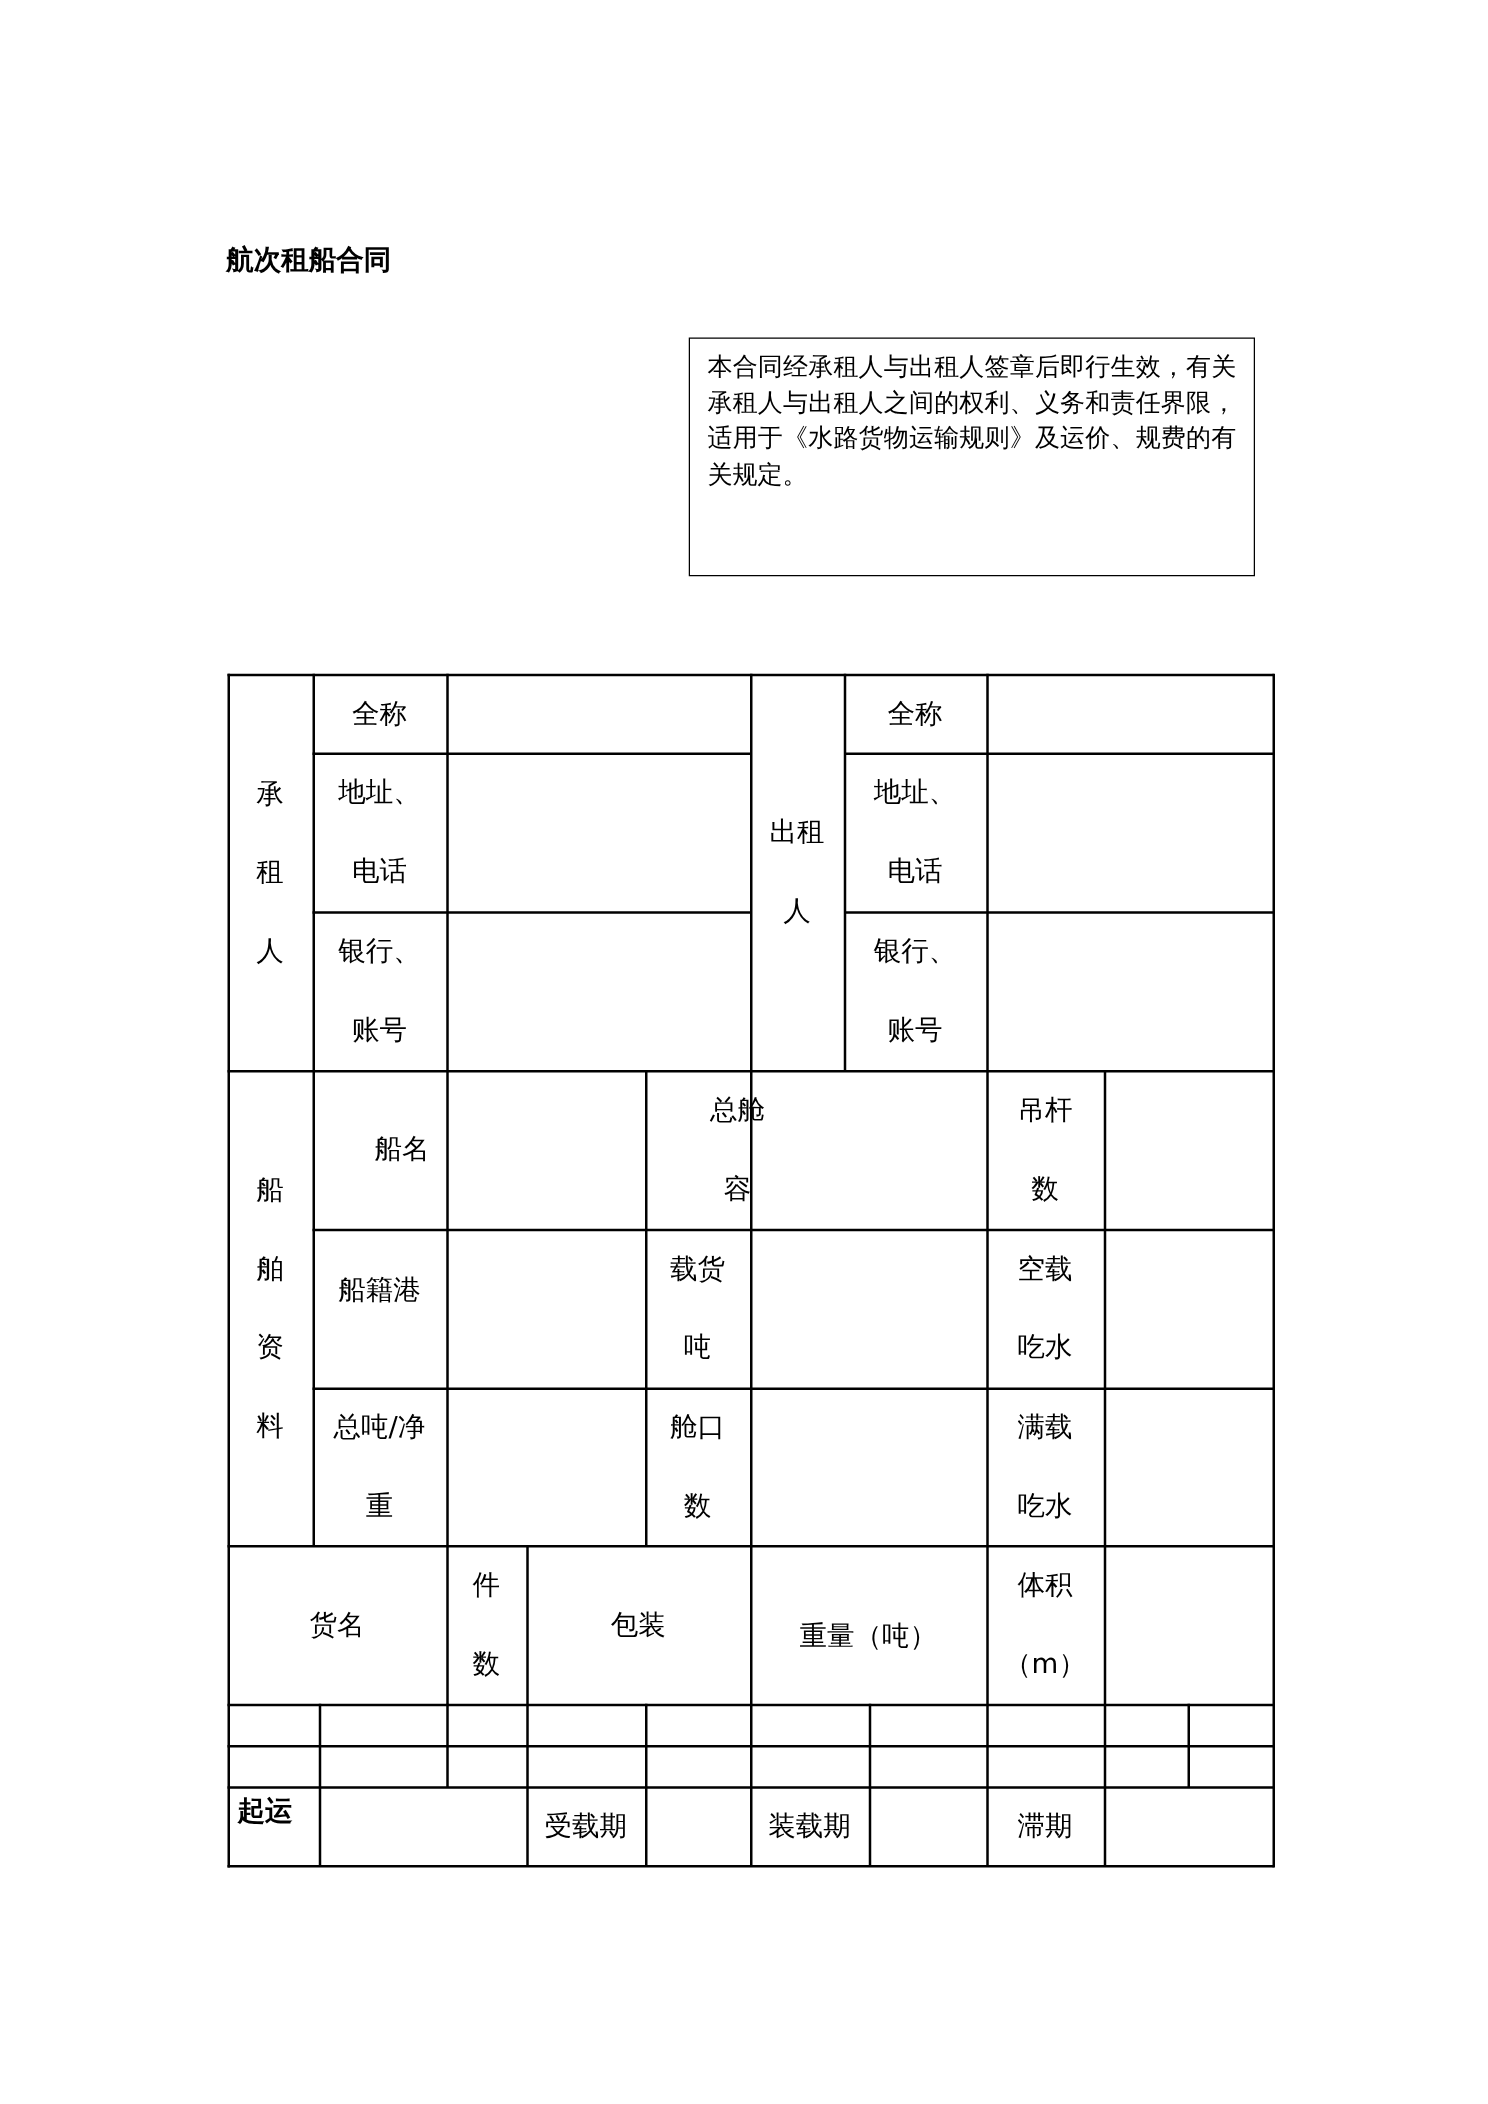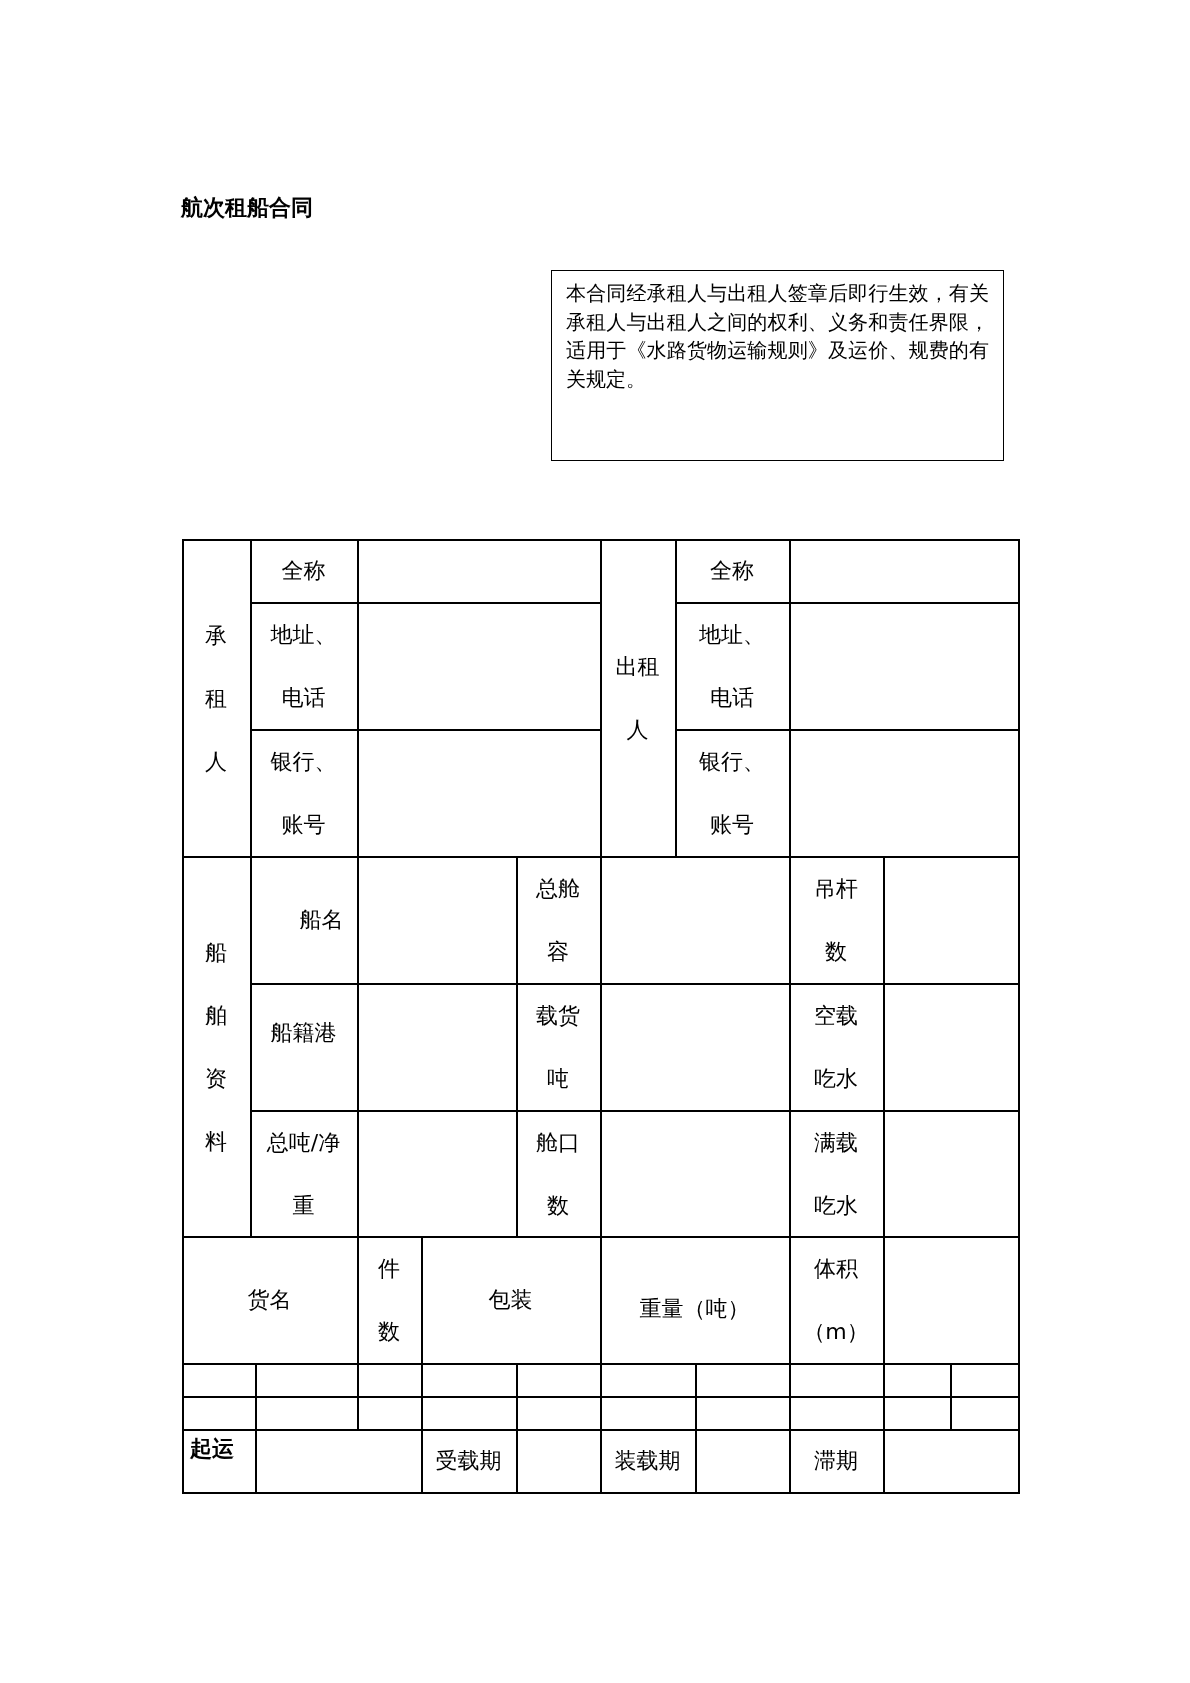--- a/index.html
+++ b/index.html
@@ -97,21 +97,21 @@
     <span>船</span>
     <span>舶</span>
     <span>资</span>
     <span>料</span>
   </div>
 
   <div class="cell vstack" style="left:250px;top:856px;width:107px;height:127px;padding-left:36px;">
     <span>船名</span>
   </div>
   <div class="cell" style="left:357px;top:856px;width:159px;height:127px;"></div>
-  <div class="cell vstack" style="left:516px;top:856px;width:84px;height:127px;">
+  <div class="cell vstack" style="left:548px;top:856px;width:84px;height:127px;">
     <span>总舱</span>
     <span>容</span>
   </div>
   <div class="cell" style="left:600px;top:856px;width:189px;height:127px;"></div>
   <div class="cell vstack" style="left:789px;top:856px;width:94px;height:127px;">
     <span>吊杆</span>
     <span>数</span>
   </div>
   <div class="cell" style="left:883px;top:856px;width:135px;height:127px;"></div>
 

